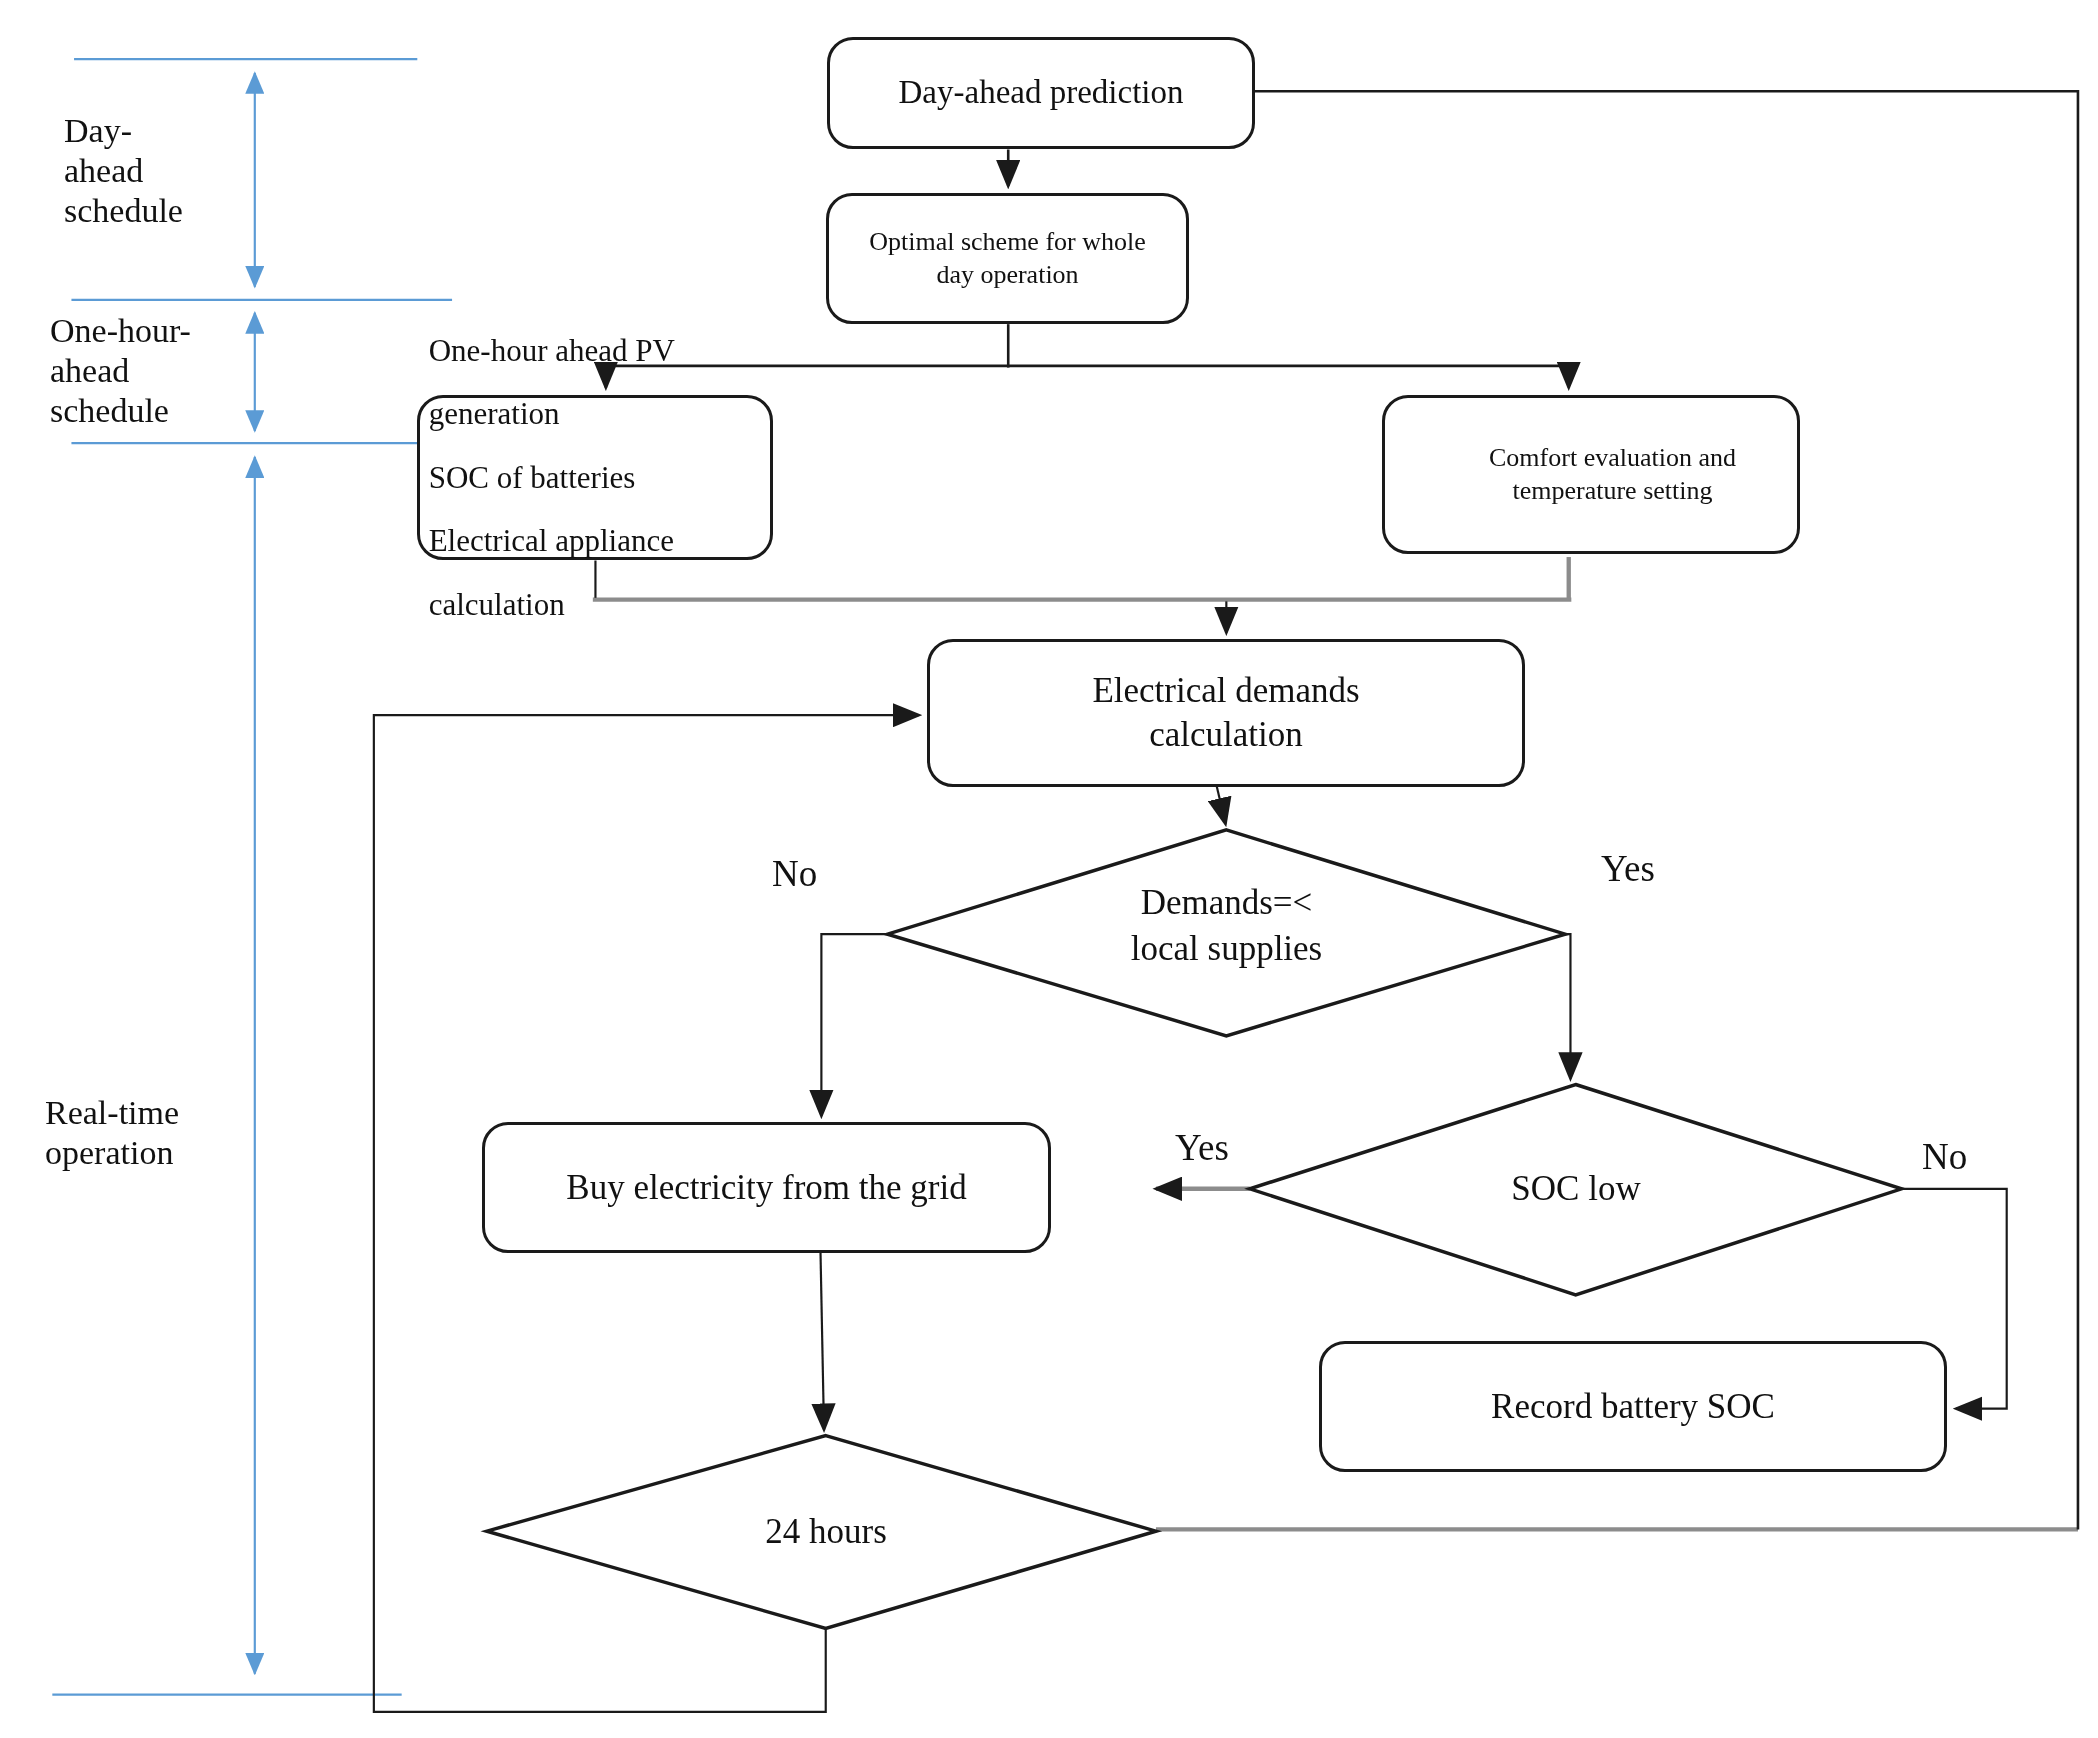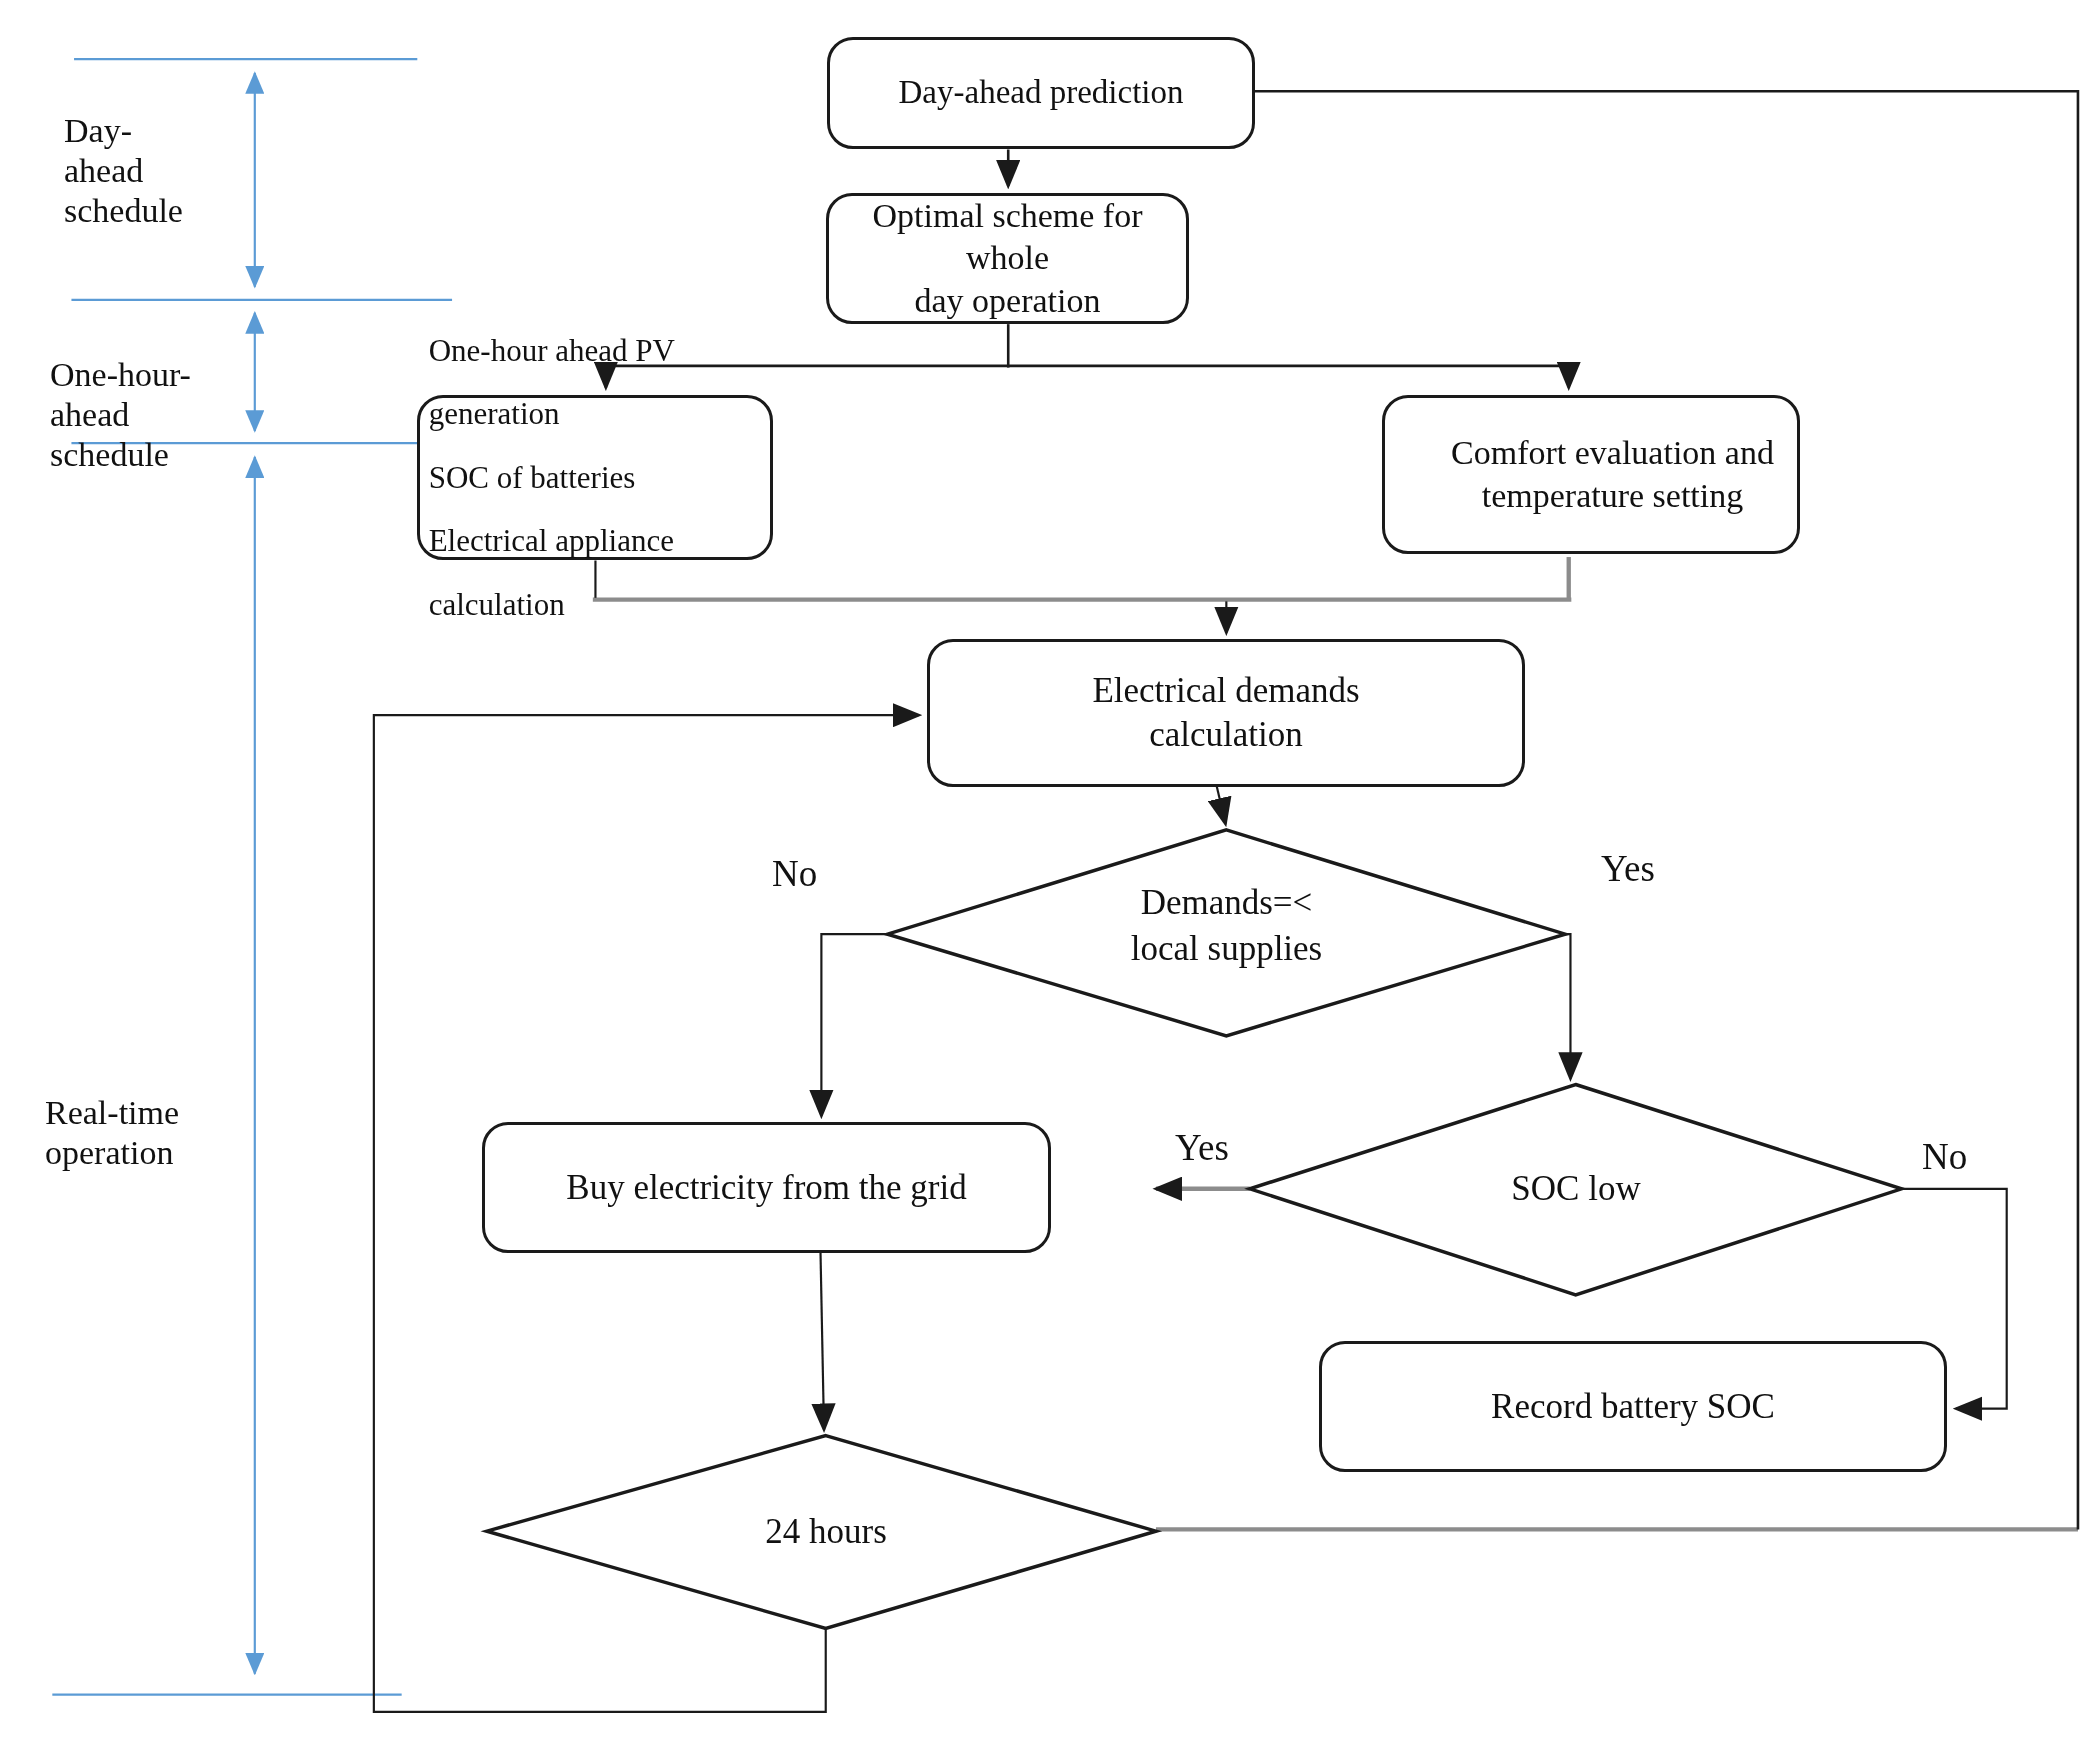--- a/index.html
+++ b/index.html
@@ -30,21 +30,21 @@
     box-sizing:border-box;
     border:3.5px solid var(--line);
     border-radius:26px;
     background:#fff;
     display:flex;align-items:center;justify-content:center;
     text-align:center;
     white-space:pre-line;
     font-size:33px;
     line-height:1.25;
   }
-  .node.small{font-size:34px;}
+  .node.small{font-size:26px;}
   .node.big{font-size:35px;}
   .node.list{
     font-size:31px;
     line-height:2.05;
     justify-content:flex-start;
     text-align:left;
     padding-left:8.7px;
     align-items:center;
   }
   .dlabel{
@@ -122,21 +122,21 @@
       <path class="w-black-thin" d="M1801 1075 H1807 V1241" marker-end="url(#m-black)"></path>
       <path class="w-black-thin" d="M2188 1368 H2309 V1621 H2251" marker-end="url(#m-black)"></path>
       <path class="w-black-thin" d="M944 1442 L948 1645" marker-end="url(#m-black)"></path>
       <path class="w-black-thin" d="M950 1874 V1970 H430 V823 H1057" marker-end="url(#m-black)"></path>
     </g>
   </svg>
 
   <div class="side-label" style="left:64px;top:111px;">Day-
 ahead
 schedule</div>
-  <div class="side-label" style="left:50px;top:311px;margin-top:44px;">One-hour-
+  <div class="side-label" style="left:50px;top:311px;">One-hour-
 ahead
 schedule</div>
   <div class="side-label" style="left:45px;top:1093px;">Real-time
 operation</div>
 
   <div class="node" style="left:827px;top:37px;width:428px;height:112px;">Day-ahead prediction</div>
 
   <div class="node small" style="left:826px;top:193px;width:363px;height:131px;">Optimal scheme for whole
 day operation</div>
 

